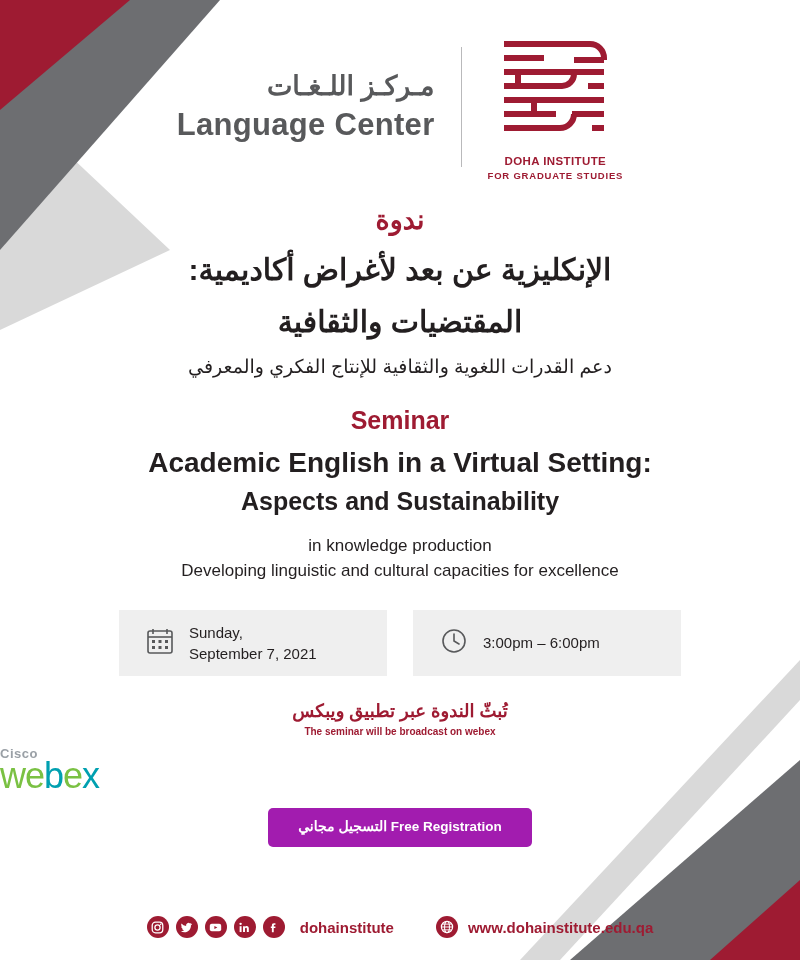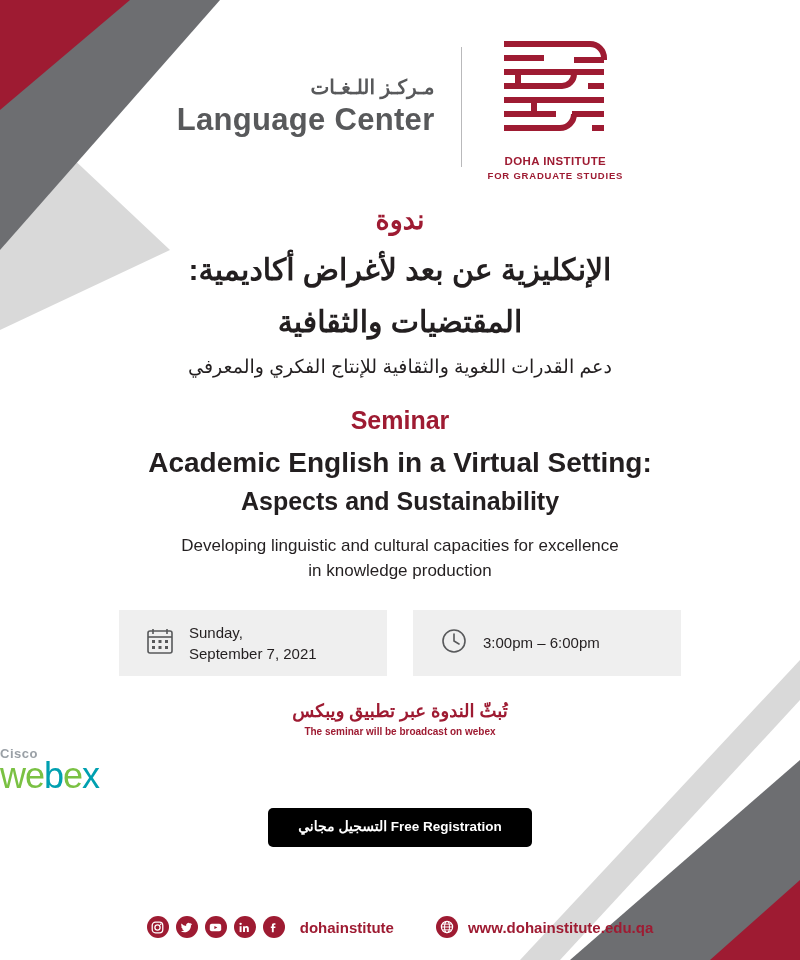--- a/index.html
+++ b/index.html
@@ -50,21 +50,21 @@
   .content { position: relative; z-index: 3; }
 
   
   .header {
     display: flex; align-items: center; justify-content: center;
     padding: 32px 40px 6px 40px;
     gap: 26px;
   }
   .header-left { text-align: right; }
   .lc-ar {
-    font-size: 20px; color: #58595b; letter-spacing: 1px;
+    font-size: 27px; color: #58595b; letter-spacing: 1px;
     direction: rtl; font-weight: 600; line-height: 1.3;
   }
   .lc-en {
     font-size: 31px; color: #58595b; font-weight: 600; line-height: 1.3;
     letter-spacing: .3px;
   }
   .divider-v { width: 1px; height: 120px; background: #b9b9bb; }
   .header-right { text-align: center; }
   .di-mark { display: block; }
   .di-name {
@@ -114,21 +114,21 @@
   .webex { text-align: left; margin-top: 10px; line-height: 1; }
   .webex-cisco { font-size: 13px; color: #9aa0a6; letter-spacing: .5px; font-weight: 600; }
   .webex-word {
     font-size: 36px; font-weight: 400; letter-spacing: -1px;
     color: #7ac143; margin-top: -2px;
   }
 
   
   .btn-wrap { text-align: center; margin-top: 14px; }
   .btn-register {
-    display: inline-block; background: #000000; color: #ffffff;
+    display: inline-block; background: #a21caf; color: #ffffff;
     border: none; border-radius: 5px; padding: 9px 30px 10px;
     cursor: pointer; text-align: center;
   }
   .btn-ar { font-size: 14px; font-weight: 700; direction: rtl; line-height: 1.4; }
   .btn-en { font-size: 13.5px; font-weight: 700; line-height: 1.4; }
 
   
   .contact { text-align: center; margin-top: 18px; }
   .contact-email { font-size: 17px; color: #231f20; }
   .contact-tel { font-size: 16px; color: #231f20; margin-top: 8px; }
@@ -207,22 +207,22 @@
     <div class="ar-title">الإنكليزية عن بعد لأغراض أكاديمية:</div>
     <div class="ar-title">المقتضيات والثقافية</div>
     <div class="ar-sub">دعم القدرات اللغوية والثقافية للإنتاج الفكري والمعرفي</div>
   </div>
 
   <div class="en-block">
     <div class="en-kicker">Seminar</div>
     <div class="en-title-1">Academic English in a Virtual Setting:</div>
     <div class="en-title-2">Aspects and Sustainability</div>
     <div class="en-sub">
+      <div>in knowledge production</div>
       <div>Developing linguistic and cultural capacities for excellence</div>
-      <div>in knowledge production</div>
     </div>
   </div>
 
   <div class="chips">
     <div class="chip">
       <span class="chip-icon">
         <svg width="30" height="30" viewBox="0 0 30 30" aria-hidden="true">
           <rect x="3" y="5" width="24" height="22" rx="2" fill="none" stroke="#58595b" stroke-width="1.6"></rect>
           <path d="M3 11 h24" stroke="#58595b" stroke-width="1.6"></path>
           <path d="M8 3 v5 M22 3 v5" stroke="#58595b" stroke-width="1.6"></path>

